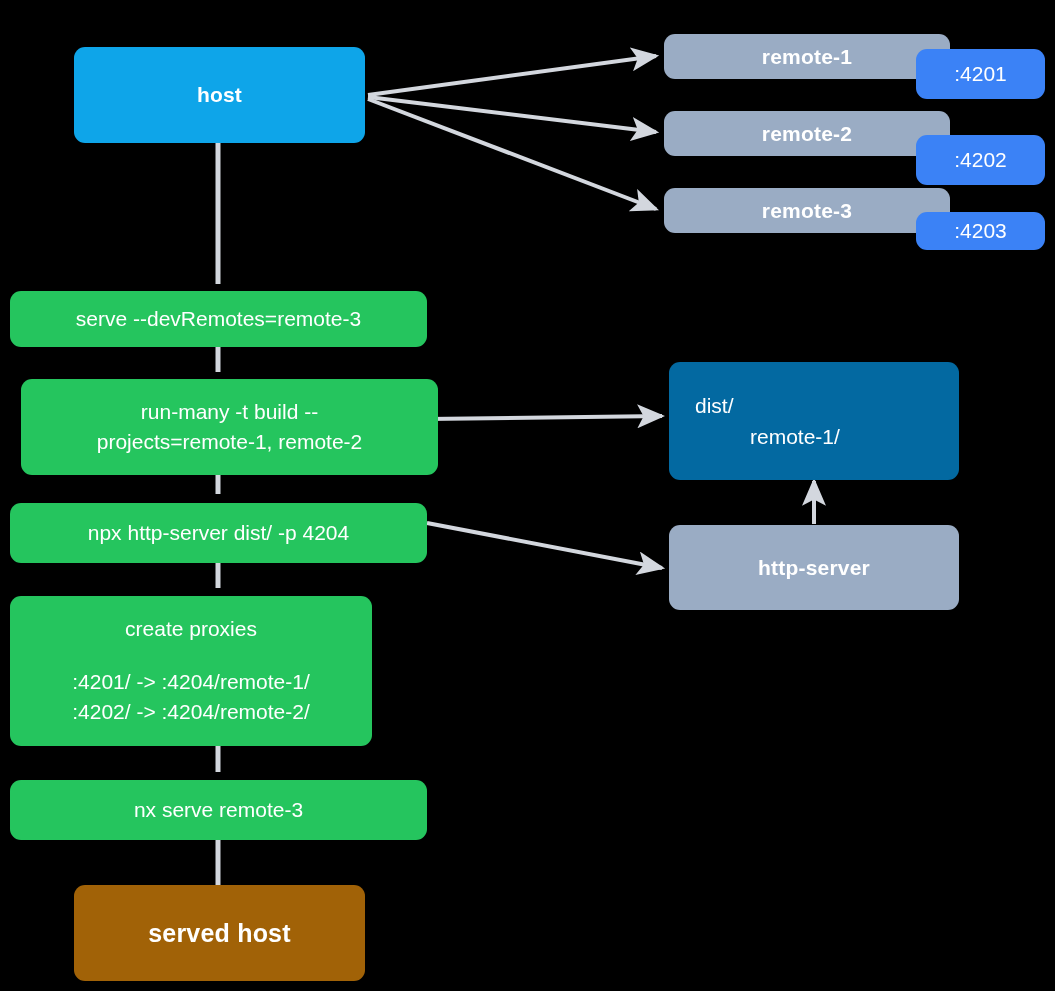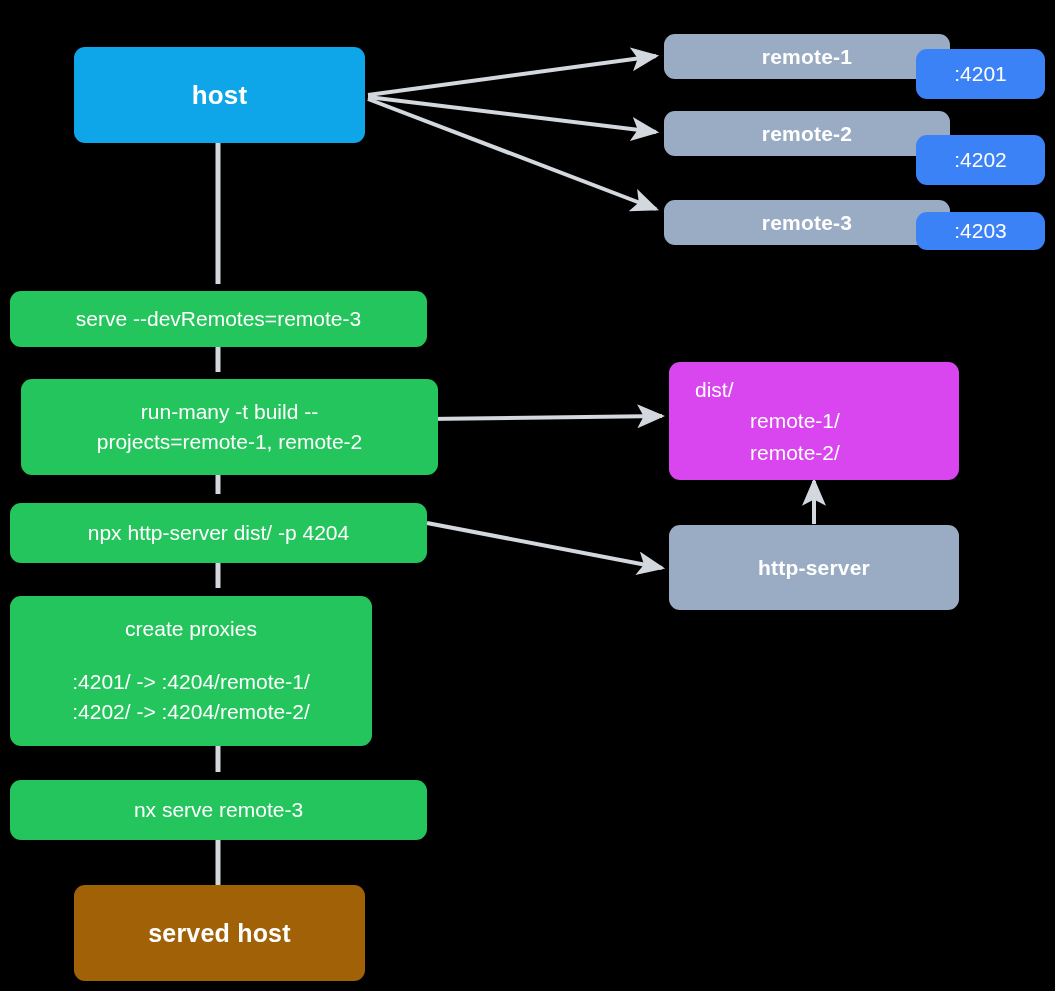--- a/index.html
+++ b/index.html
@@ -32,21 +32,21 @@
     flex-direction: column;
     align-items: center;
     justify-content: center;
     text-align: center;
     color: #ffffff;
     z-index: 2;
   }
   .node-host {
     background: #0ea5e9;
     font-weight: bold;
-    font-size: 26px;
+    font-size: 21px;
     letter-spacing: 0.2px;
   }
   .node-served {
     background: #a16207;
     font-weight: bold;
     font-size: 25px;
     letter-spacing: 0.2px;
   }
   .node-cmd {
     background: #25c55e;
@@ -55,21 +55,21 @@
     line-height: 1.45;
     margin-top: 8px;
   }
   .node-remote {
     background: #9aacc4;
     font-weight: bold;
     font-size: 21px;
     letter-spacing: 0.2px;
   }
   .node-asset {
-    background: #d946ef;
+    background: #0369a1;
     font-weight: normal;
     font-size: 21px;
     align-items: flex-start;
     line-height: 1.5;
     padding-left: 26px;
     text-align: left;
   }
   .badge {
     position: absolute;
     background: #3b82f6;
@@ -128,21 +128,21 @@
     <span>:4201</span>
   </div>
 
   <div class="node node-remote" style="left:664px; top:111px; width:286px; height:45px;">
     <span>remote-2</span>
   </div>
   <div class="badge" style="left:916px; top:95px; width:129px; height:50px;">
     <span>:4202</span>
   </div>
 
-  <div class="node node-remote" style="left:664px; top:188px; width:286px; height:45px;margin-top:12px;">
+  <div class="node node-remote" style="left:664px; top:188px; width:286px; height:45px;">
     <span>remote-3</span>
   </div>
   <div class="badge" style="left:916px; top:172px; width:129px; height:38px;">
     <span>:4203</span>
   </div>
 
   <div class="node node-cmd" style="left:10px; top:283px; width:417px; height:56px;">
     <span>serve --devRemotes=remote-3</span>
   </div>
 
@@ -166,20 +166,19 @@
     <span>nx serve remote-3</span>
   </div>
 
   <div class="node node-served" style="left:74px; top:885px; width:291px; height:96px;">
     <span>served host</span>
   </div>
 
   <div class="node node-asset" style="left:669px; top:362px; width:290px; height:118px;">
     <span class="cmd-line">dist/</span>
     <span class="cmd-line asset-indent">remote-1/</span>
-    <span class="cmd-line asset-indent">remote-2/</span>
   </div>
 
   <div class="node node-remote" style="left:669px; top:525px; width:290px; height:85px;">
     <span>http-server</span>
   </div>
 
 </div>
 
 </body></html>

